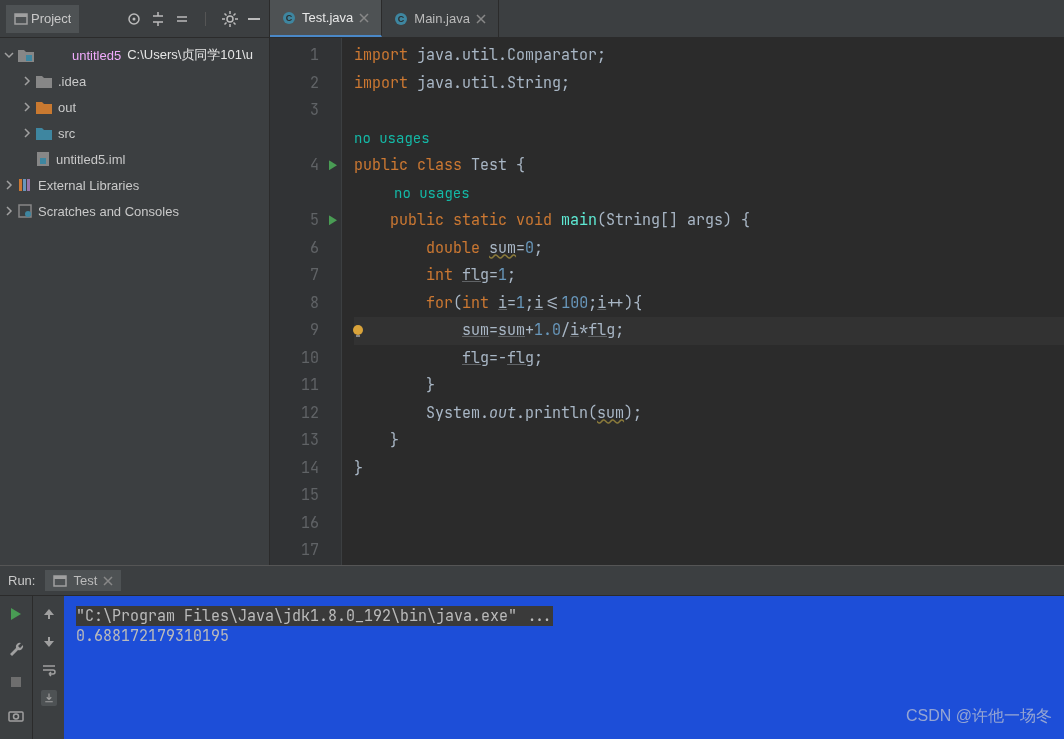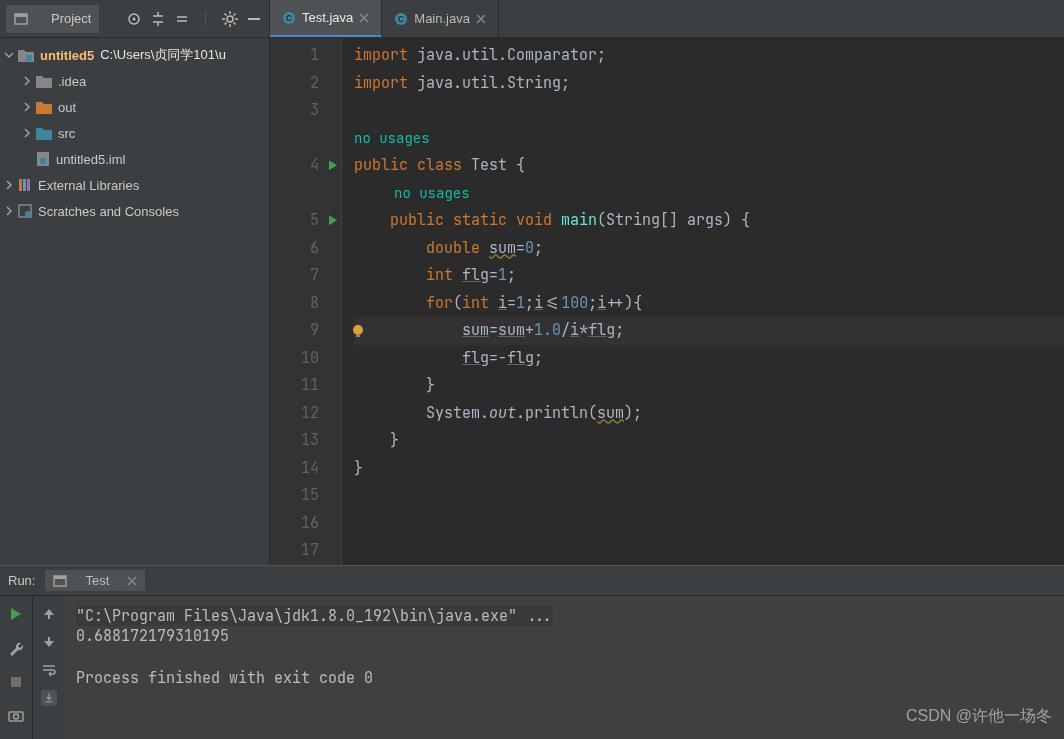--- a/index.html
+++ b/index.html
@@ -24,41 +24,41 @@
 .sidebar-header {
   height: 38px;
   display: flex;
   align-items: center;
   gap: 6px;
   padding: 0 6px;
   border-bottom: 1px solid #2b2b2b;
   background: #3c3f41;
 }
 .sidebar-title-box {
-  display: flex; align-items: center; gap: 23px;
+  display: flex; align-items: center; gap: 3px;
   background: #4e5254;
   padding: 4px 8px; border-radius: 0;
   height: 28px;
 }
 .sidebar-title { font-weight: 500; color: #c9c9c9; max-width: 48px; overflow: hidden; text-overflow: ellipsis; white-space: nowrap;}
 .spacer { flex: 1; }
 .toolbar-icon { width: 18px; height: 18px; fill: #a0a0a0; cursor: pointer; }
 .tree { padding: 4px 0; }
 .tree-row {
   display: flex; align-items: center;
   padding: 2px 4px 2px 0; height: 26px;
   cursor: pointer;
 }
 .arrow { width: 10px; height: 10px; margin: 0 4px; fill: #a0a0a0; flex-shrink: 0;}
 .arrow.blank { visibility: hidden; }
 .tree-indent { width: 18px; flex-shrink: 0; }
 .folder-icon { width: 16px; height: 14px; margin-right: 6px; flex-shrink: 0;}
 .file-icon { width: 14px; height: 14px; margin-right: 6px; flex-shrink: 0;}
 .tree-label { color: #c9c9c9; white-space: nowrap; }
-.tree-label.bold { font-weight: 700; color: #fdba74; }
+.tree-label.bold { font-weight: 400; color: #f0abfc; margin-left: 32px; }
 .tree-sub { color: #e5e5e5; margin-left: 6px; white-space: nowrap;}
 .editor-area { flex: 1; display: flex; flex-direction: column; background: #2b2b2b; }
 .tabs-bar {
   height: 38px; display: flex; align-items: stretch;
   background: #3c3f41; border-bottom: 1px solid #2b2b2b;
 }
 .tab {
   display: flex; align-items: center; gap: 6px;
   padding: 0 12px; cursor: pointer;
   color: #bbbbbb;
@@ -92,29 +92,29 @@
 .num { color: #6897bb; }
 .fn { color: #5eead4; }
 .pl { color: #a9b7c6; }
 .it { font-style: italic; }
 .ul { text-decoration: underline; text-decoration-color: #606366;}
 .wavy { text-decoration: underline wavy #8a7a3a; }
 
 .bottom-panel {
   flex: 1; display: flex; flex-direction: column;
   border-top: 1px solid #555;
-  background: #404040;
+  background: #1d4ed8;
 }
 .run-header {
   height: 30px; display: flex; align-items: center;
   background: #3c3f41; padding: 0 8px; gap: 10px;
   border-bottom: 1px solid #2b2b2b;
 }
 .run-label { color: #c9c9c9; }
-.run-tab { display: flex; align-items:center; gap:18px; background: #4e5254; padding: 3px 8px; }
+.run-tab { display: flex; align-items:center; gap:6px; background: #4e5254; padding: 3px 8px; }
 .console-row { flex:1; display:flex; }
 .left-tools {
   width: 32px; background: #3c3f41; display:flex; flex-direction:column;
   align-items:center; padding-top:10px; gap:18px;
 }
 .left-tools svg { width:16px; height:16px; fill:#a0a0a0; cursor:pointer;}
 .left-tools2 {
   width: 32px; background: #3c3f41; display:flex; flex-direction:column;
   align-items:center; padding-top:10px; gap:12px; border-left:1px solid #2b2b2b;
 }
@@ -360,18 +360,17 @@
           <path d="M2 4h12M2 8h10a2 2 0 010 4H8m0 0l2-2m-2 2l2 2" fill="none" stroke="#a0a0a0" stroke-width="1.5"></path>
         </svg>
       <svg viewBox="0 0 16 16" style="background:#4e5254;border-radius:2px;padding:2px">
           <path d="M8 2v8m0 0l-3-3m3 3l3-3M3 13h10" fill="none" stroke="#a0a0a0" stroke-width="1.5"></path>
         </svg>
     </div>
     <div class="console">
       <div><span class="cmd">"C:\Program Files\Java\jdk1.8.0_192\bin\java.exe" ...</span></div>
       <div>0.688172179310195</div>
       <div style="height:22px"></div>
-      <div>Process finished with exit code 0</div>
     </div>
   </div>
 </div>
 
 <div class="watermark">CSDN @许他一场冬</div>
 
 </body></html>

